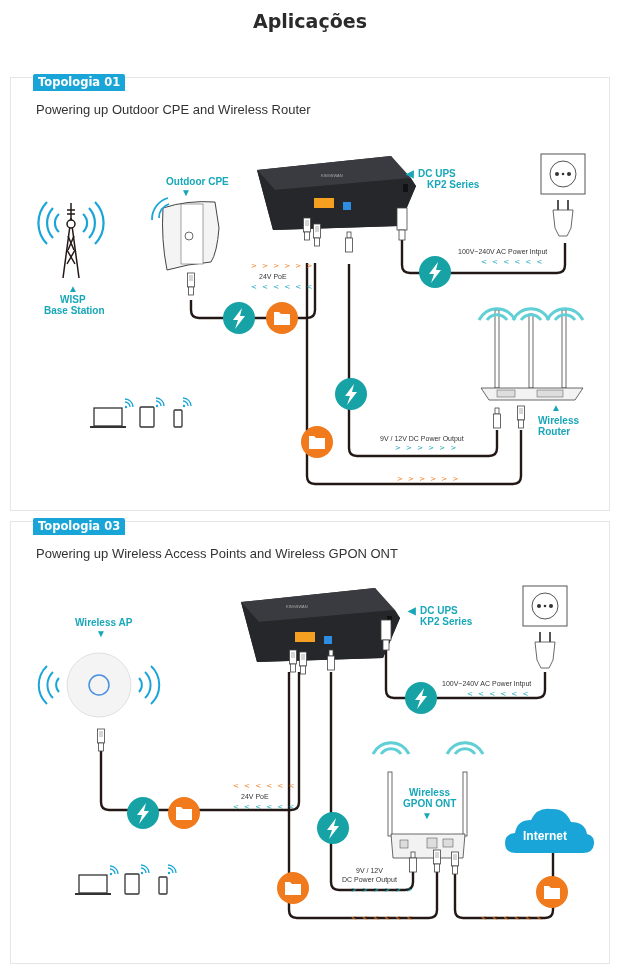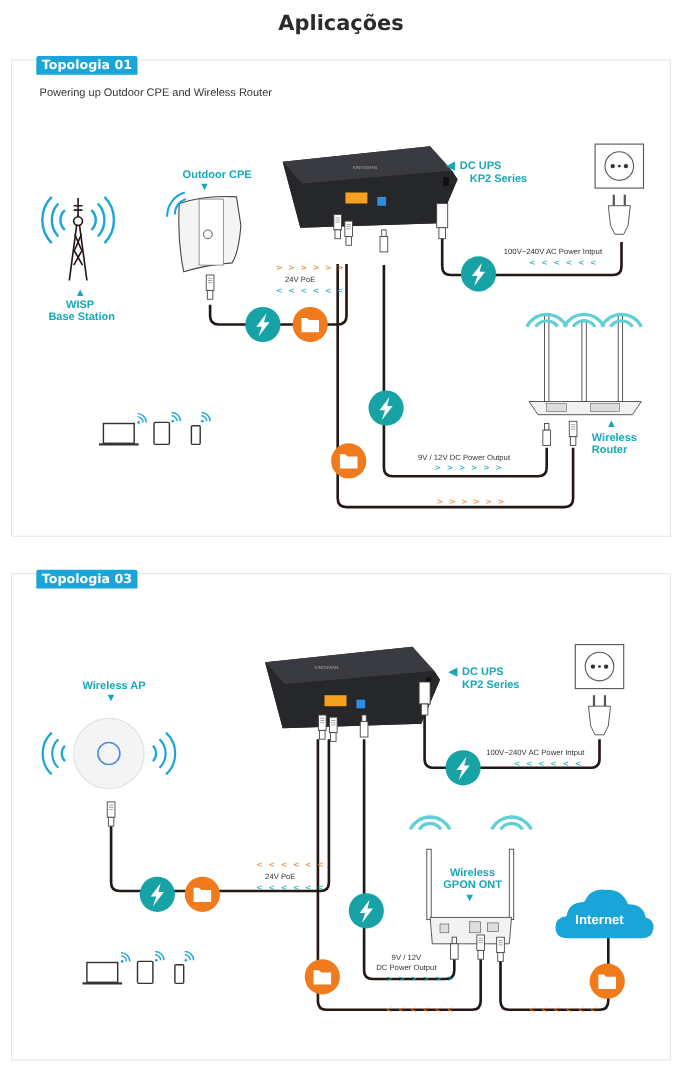--- a/index.html
+++ b/index.html
@@ -1,22 +1,22 @@
 <!DOCTYPE html>
 <html><head>
 <meta charset="utf-8">
 <style>
   html,body{margin:0;padding:0;background:#ffffff;}
   body{width:620px;height:970px;position:relative;overflow:hidden;font-family:"Liberation Sans",sans-serif;}
   .page-title{position:absolute;left:0;top:10px;width:620px;text-align:center;font-family:"DejaVu Sans",sans-serif;font-weight:bold;font-size:19px;color:#2b2b2b;}
   .panel{position:absolute;left:10px;width:598px;border:1px solid #e6e6e6;background:#fff;}
-  #panel1{top:54px;height:432px;}
+  #panel1{top:77px;height:432px;}
   #panel2{top:521px;height:441px;}
   .badge{position:absolute;left:22px;top:-4px;background:#1aa5d8;color:#fff;font-family:"DejaVu Sans",sans-serif;font-weight:bold;font-size:11.5px;padding:1px 5px 2px 5px;border-radius:2px 2px 0 0;}
-  .subtitle{position:absolute;left:25px;top:24px;font-size:10px;color:#333;}
+  .subtitle{position:absolute;left:25px;top:24px;font-size:13px;color:#333;}
   svg.diag{position:absolute;left:0;top:0;}
   .lbl{font-family:"Liberation Sans",sans-serif;font-weight:bold;fill:#17a7b8;font-size:10px;}
   .small{font-family:"Liberation Sans",sans-serif;fill:#333;font-size:7px;}
   .chev-o{font-family:"DejaVu Sans",sans-serif;fill:#f07a1c;font-size:7px;letter-spacing:1.5px;}
   .chev-t{font-family:"DejaVu Sans",sans-serif;fill:#17a7b8;font-size:7px;letter-spacing:1.5px;}
   .cable{fill:none;stroke:#231815;stroke-width:2.4;stroke-linejoin:round;}
 </style>
 </head>
 <body>
 
@@ -176,20 +176,21 @@
     <use href="#wifiSm" x="146" y="327"></use>
     <g>
       <rect x="163" y="332" width="8" height="17" rx="1" fill="#fff" stroke="#333" stroke-width="1.3"></rect>
     </g>
     <use href="#wifiSm" x="173" y="327"></use>
   </svg>
 </div>
 
 <div class="panel" id="panel2">
   <div class="badge">Topologia 03</div>
+  <div class="subtitle">Powering up Wireless  Access Points and Wireless GPON ONT</div>
 
   <svg class="diag" width="598" height="441" viewBox="0 0 598 441">
 
     <path class="cable" d="M90,215 L90,280 Q90,288 98,288 L280,288 Q288,288 288,280 L288,150"></path>
     <path class="cable" d="M278,150 L278,388 Q278,396 286,396 L418,396 Q426,396 426,388 L426,350"></path>
     <path class="cable" d="M320,150 L320,360 Q320,368 328,368 L394,368 Q402,368 402,360 L402,350"></path>
     <path class="cable" d="M375,126 L375,168 Q375,176 383,176 L526,176 Q534,176 534,168 L534,150"></path>
     <path class="cable" d="M444,350 L444,388 Q444,396 452,396 L534,396 Q542,396 542,388 L542,330"></path>
 
     <g>

